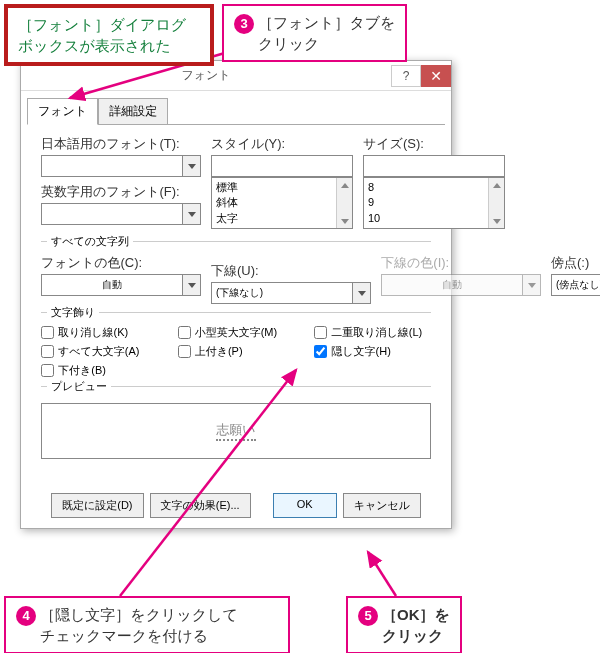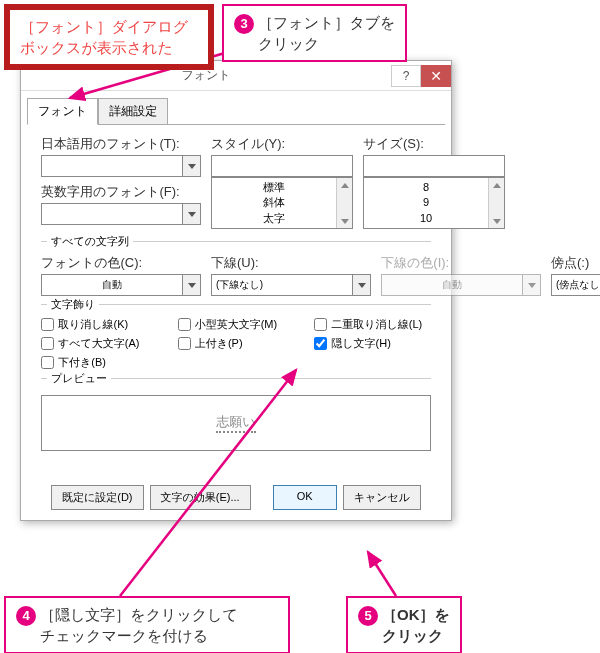--- a/index.html
+++ b/index.html
@@ -1,19 +1,19 @@
 <!DOCTYPE html>
 <html><head>
   <meta charset="utf-8">
   <style>
     * { box-sizing: border-box; font-family: "Meiryo", "Yu Gothic", sans-serif; }
     body { margin: 0; width: 600px; height: 653px; background: #fff; position: relative; font-size: 12px; }
     
     .callout { position: absolute; padding: 6px 10px; font-size: 15px; line-height: 1.4; z-index: 10; }
-    .callout.blue { border: 6px solid #b91c1c; color: #ef4444; background: #fff; }
+    .callout.blue { border: 4px solid #b91c1c; color: #15803d; background: #fff; }
     .callout.magenta { border: 2px solid #e4007f; color: #333; background: #fff; }
     .callout .num { display: inline-flex; width: 20px; height: 20px; border-radius: 50%; background: #e4007f; color: #fff; align-items: center; justify-content: center; font-size: 13px; font-weight: bold; margin-right: 4px; }
     
     .dialog { position: absolute; left: 20px; top: 60px; width: 432px; background: #fff; border: 1px solid #aaa; box-shadow: 2px 2px 8px rgba(0,0,0,0.3); }
     .titlebar { height: 30px; background: #fff; display: flex; align-items: center; position: relative; border-bottom: 1px solid #ddd; }
     .titlebar-text { flex: 1; text-align: center; font-size: 12px; color: #555; }
     .title-btn { width: 30px; height: 22px; display: flex; align-items: center; justify-content: center; font-size: 12px; }
     .title-btn.help { background: #fff; color: #555; border: 1px solid #ccc; }
     .title-btn.close { background: #c75050; color: #fff; font-size: 14px; }
     
@@ -26,21 +26,21 @@
     .col { display: flex; flex-direction: column; }
     .lbl { font-size: 13px; color: #333; margin-bottom: 2px; }
     .lbl.dis { color: #aaa; }
     
     .combo { display: flex; border: 1px solid #888; height: 22px; background: #fff; }
     .combo input { border: none; flex: 1; padding: 0 4px; font-size: 10px; outline: none; min-width: 0; }
     .combo .arrow { width: 18px; border-left: 1px solid #888; display: flex; align-items: center; justify-content: center; background: #f0f0f0; }
     .combo .arrow::after { content: ""; border-left: 4px solid transparent; border-right: 4px solid transparent; border-top: 5px solid #555; }
     
     .listbox { border: 1px solid #888; height: 52px; overflow: hidden; background: #fff; font-size: 11px; display: flex; }
-    .listbox .items { flex: 1; padding: 2px 4px; line-height: 1.4; text-align: center; }
+    .listbox .items { flex: 1; padding: 2px 4px; line-height: 1.4; }
     .listbox .sb { width: 16px; background: #f0f0f0; display: flex; flex-direction: column; border-left: 1px solid #ccc; }
     .sb .sbtn { flex: 0 0 14px; display: flex; align-items: center; justify-content: center; }
     .sb .sbtn::after { content: ""; border-left: 4px solid transparent; border-right: 4px solid transparent; }
     .sb .up::after { border-bottom: 5px solid #888; }
     .sb .dn::after { border-top: 5px solid #888; }
     .sb .track { flex: 1; }
     
     .group { border: 1px solid #ccc; padding: 10px 8px 8px 8px; margin: 8px 0; position: relative; }
     .group > .gl { position: absolute; top: -8px; left: 6px; background: #fff; padding: 0 4px; font-size: 11px; }
     
@@ -158,21 +158,21 @@
     <div class="group" style="border:none; border-top:1px solid #ccc; padding:12px 0 0 0; margin-top:12px;">
       <span class="gl">すべての文字列</span>
       <div class="row">
         <div class="col" style="flex:1;">
           <span class="lbl">フォントの色(C):</span>
           <div class="combo">
               <input type="text" style="text-align: center;" value="自動">
               <div class="arrow"></div>
             </div>
         </div>
-        <div class="col" style="flex:1.3;">
+        <div class="col" style="flex:1.3;margin-top:8px;">
           <span class="lbl">下線(U):</span>
           <div class="combo">
               <input type="text" value="(下線なし)" style="">
               <div class="arrow"></div>
             </div>
         </div>
         <div class="col" style="flex:1;">
           <span class="lbl dis">下線の色(I):</span>
           <div class="combo" style="opacity:0.6;">
               <input type="text" disabled="" style="text-align: center;" value="自動">

